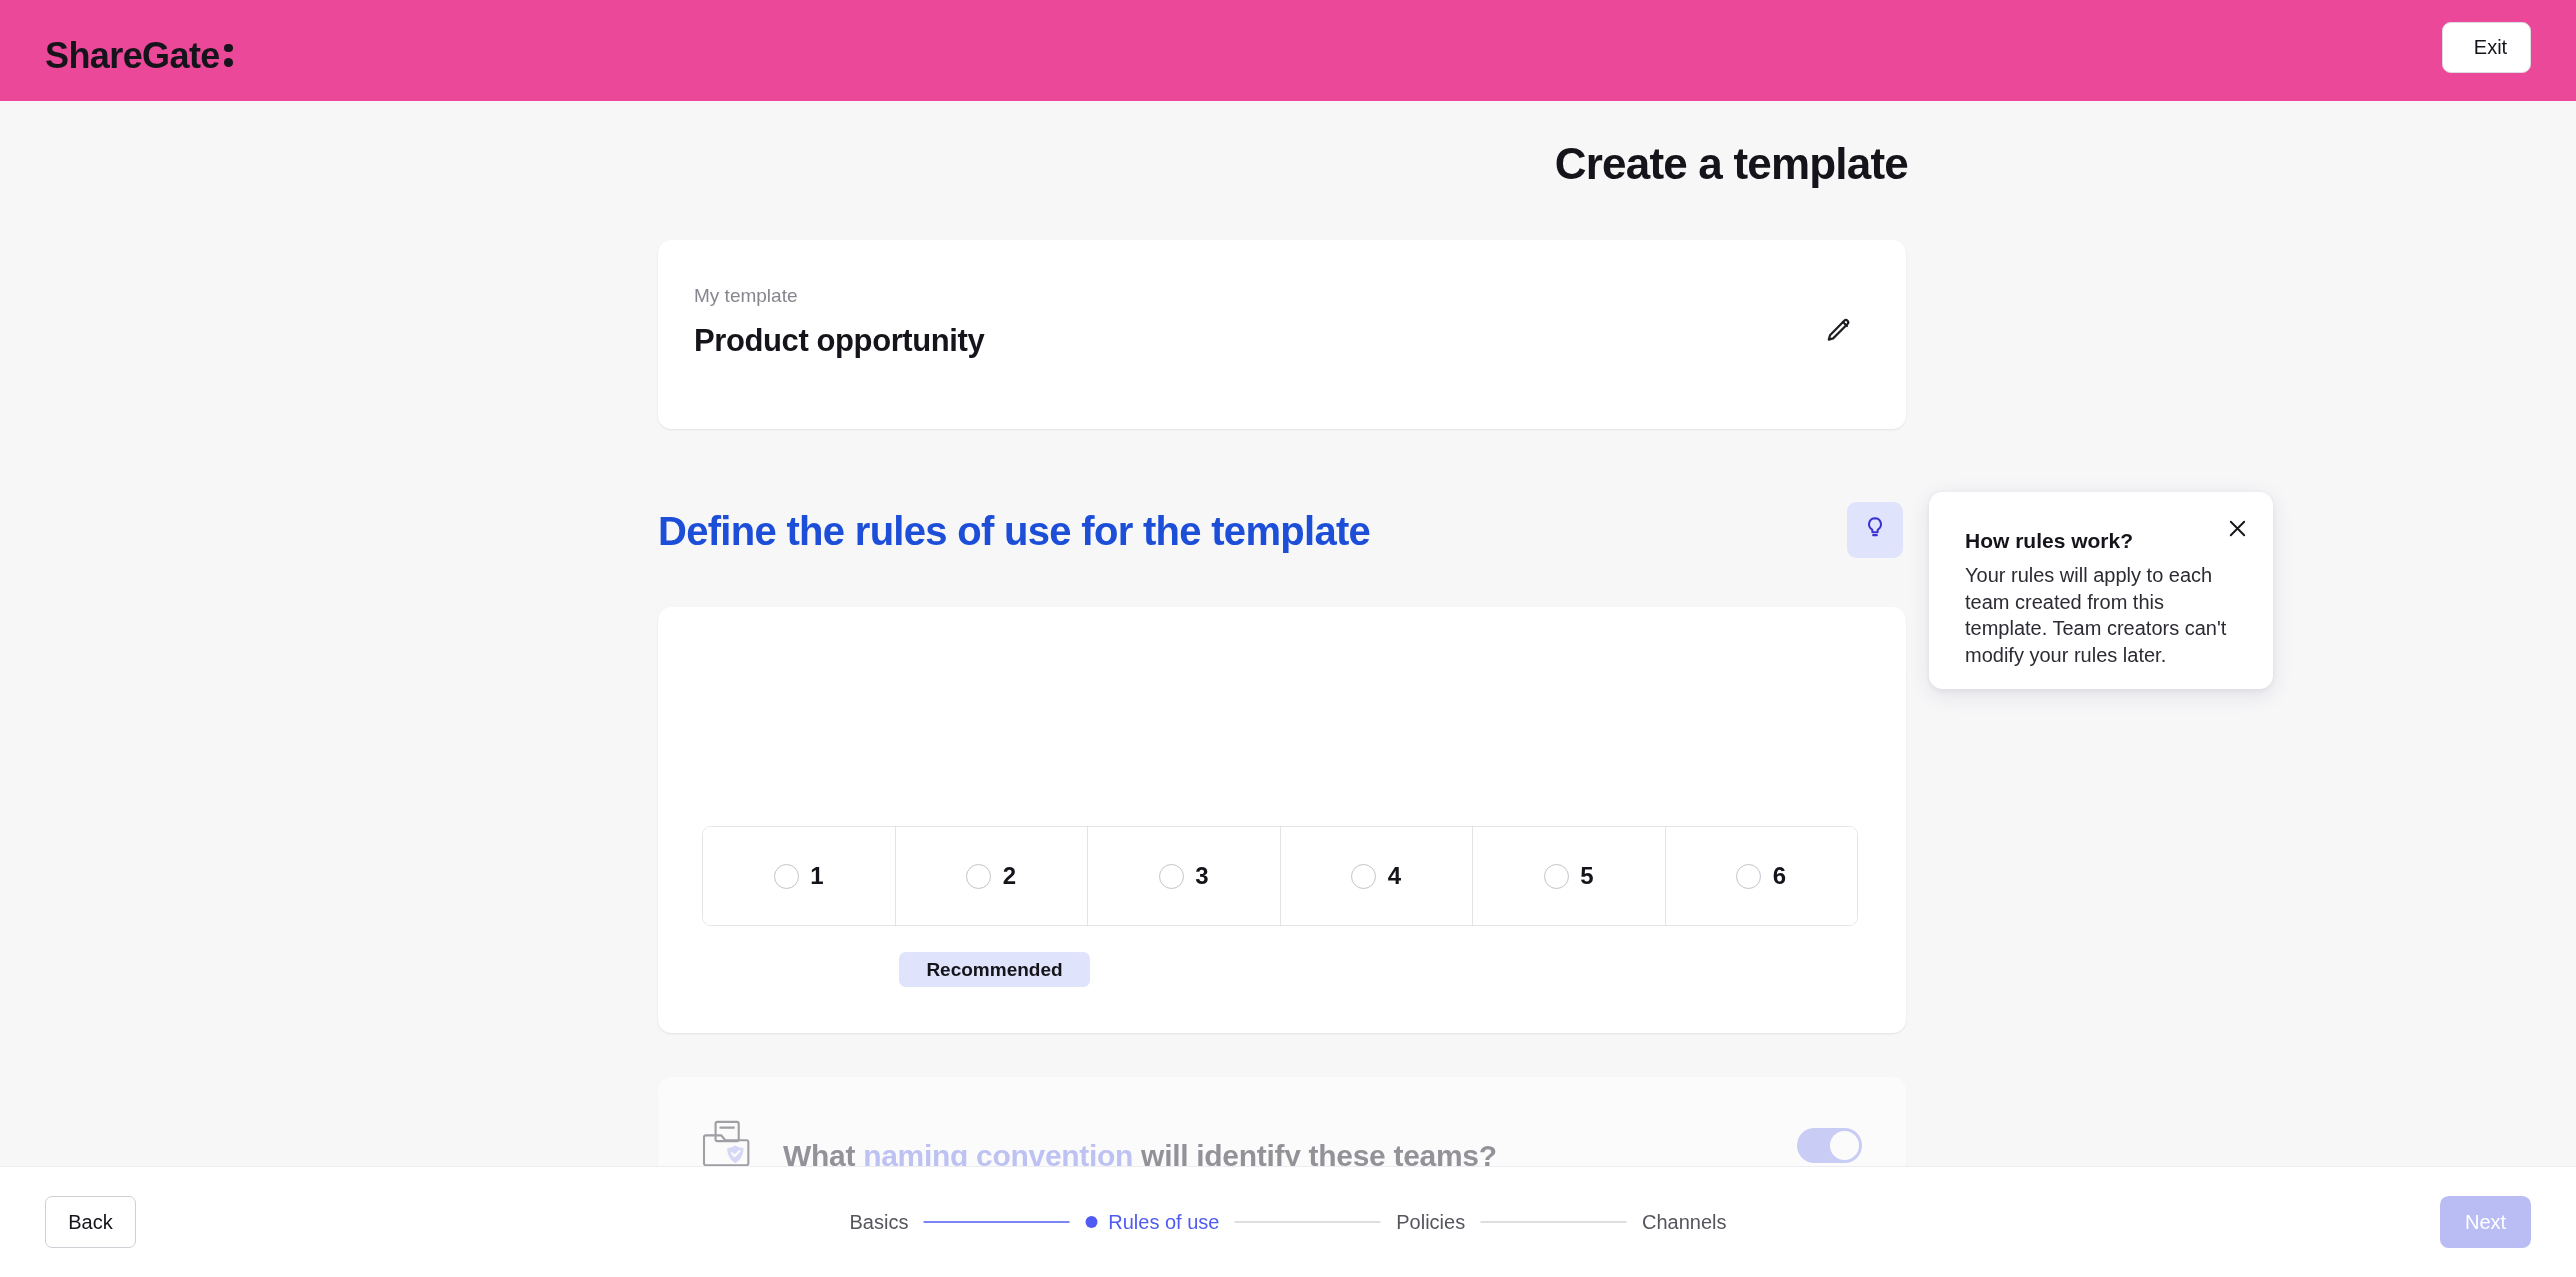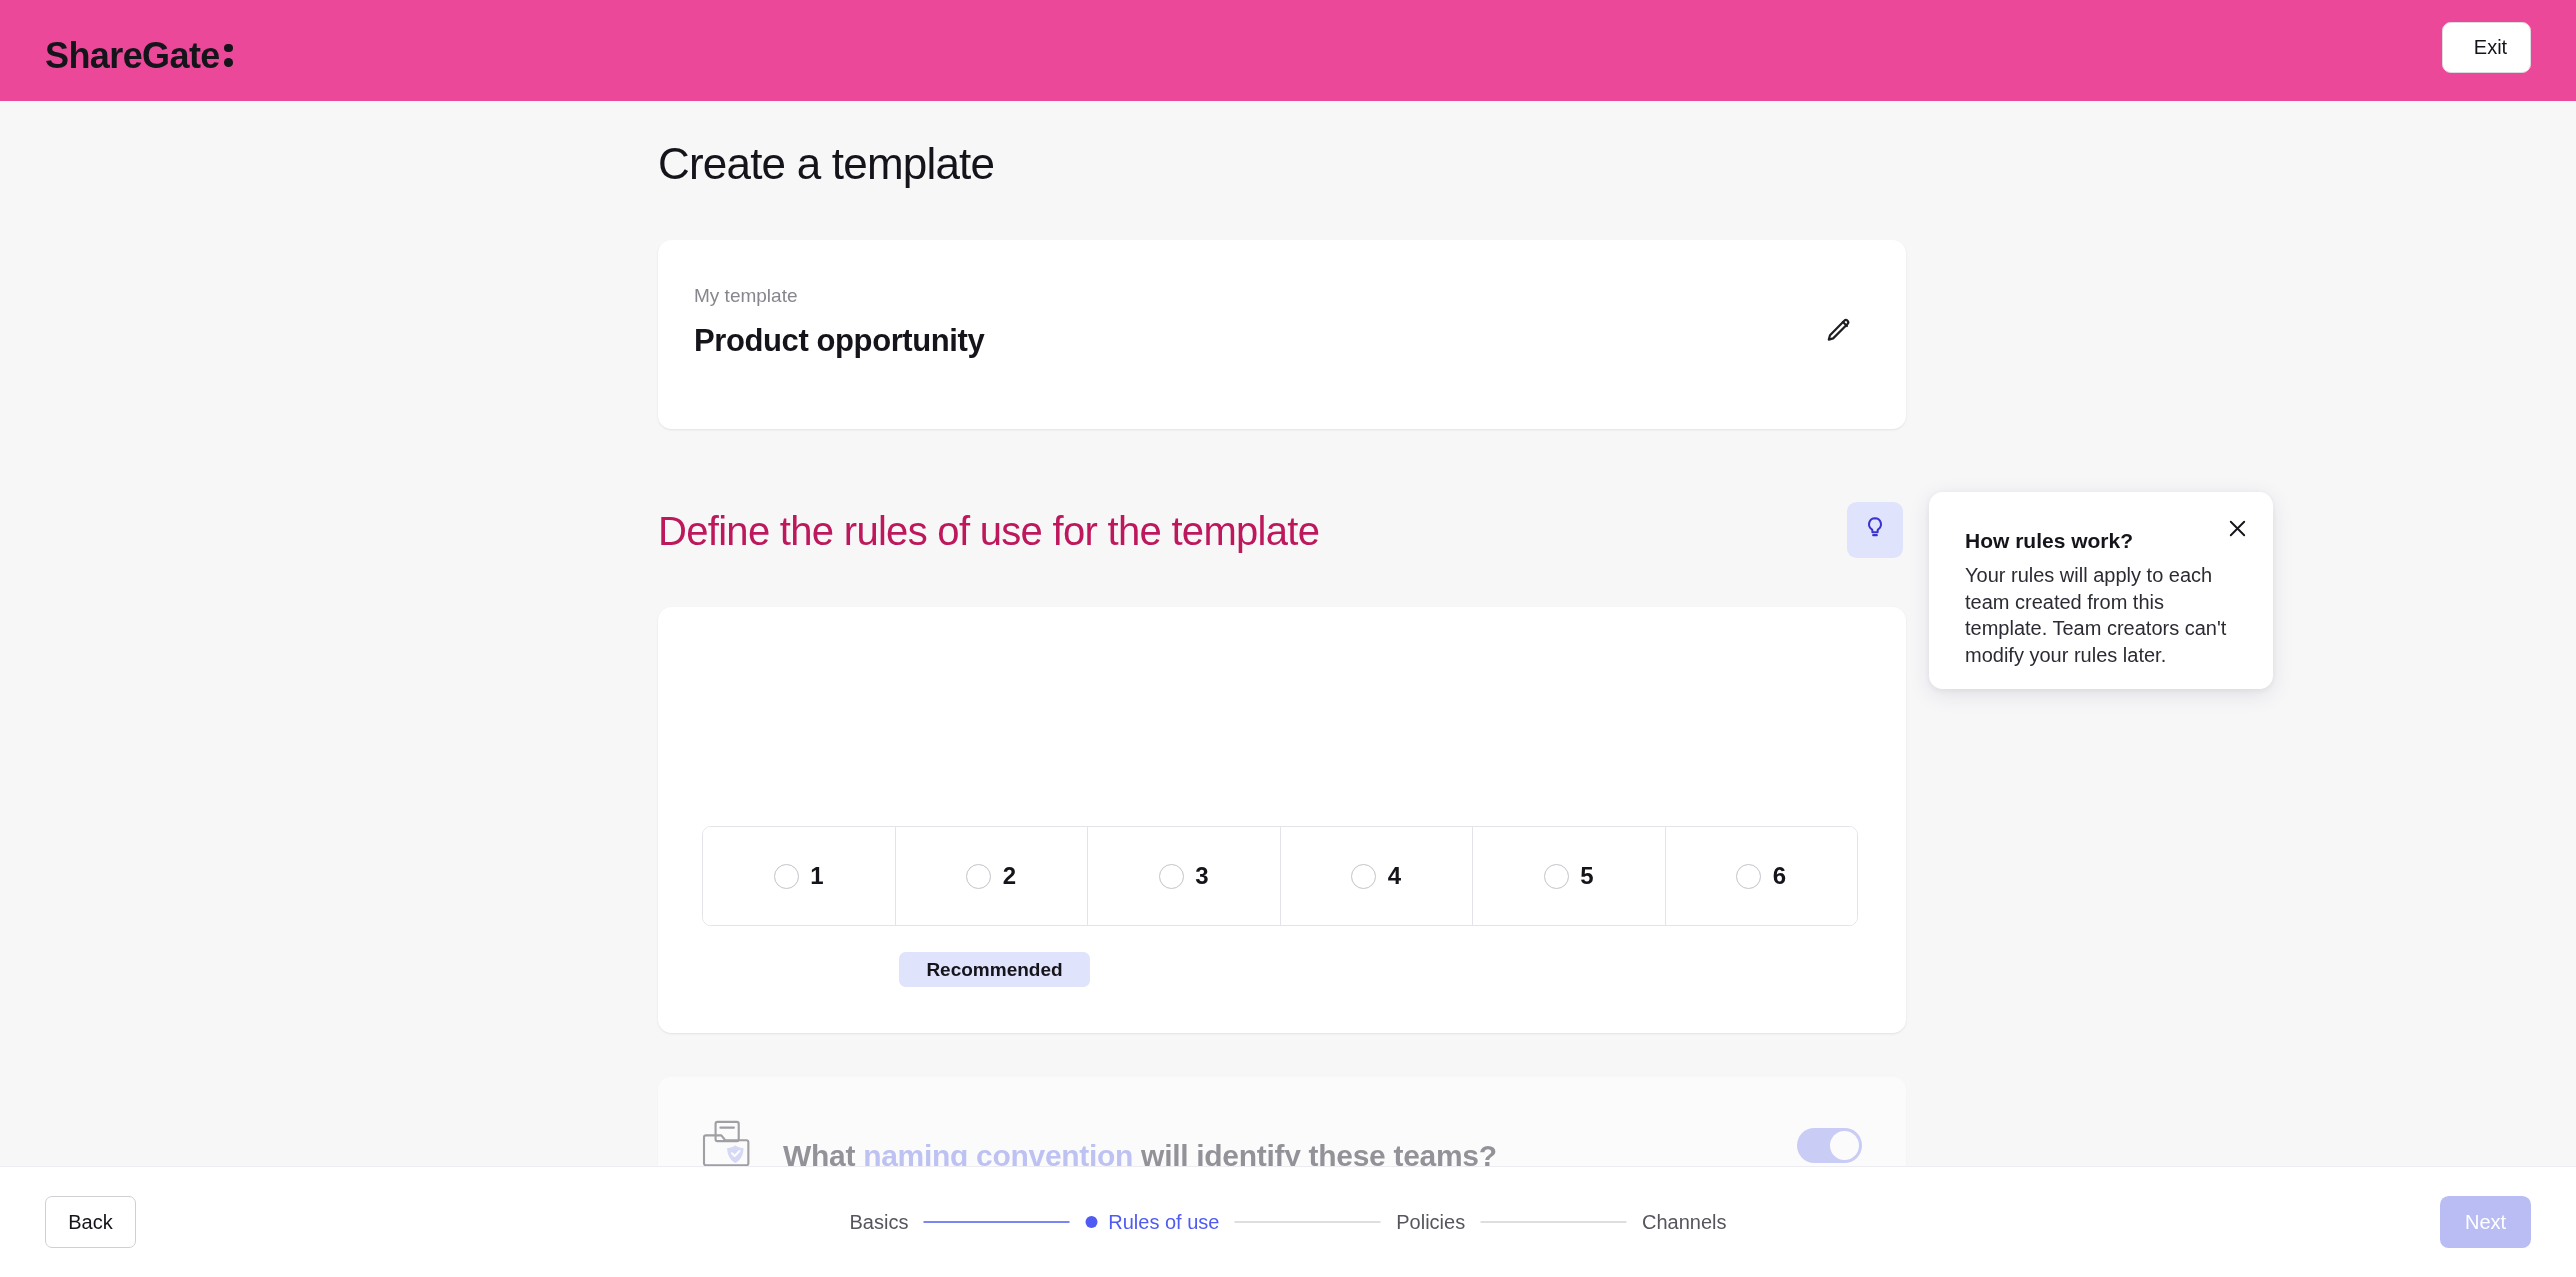--- a/index.html
+++ b/index.html
@@ -80,23 +80,24 @@
   .main {
     position: absolute;
     left: 658px;
     top: 0;
     width: 1250px;
   }
 
   .page-title {
     margin-top: 139px;
     font-size: 44px;
-    font-weight: 400;
+    font-weight: 700;
     letter-spacing: -0.8px;
     color: #15141a;
+    text-align: right;
   }
 
   
   .template-card {
     position: relative;
     margin-top: 51px;
     width: 1248px;
     height: 189px;
     background: #ffffff;
     border-radius: 13.5px;
@@ -135,23 +136,23 @@
   
   .section-head {
     position: relative;
     margin-top: 71px;
     height: 62px;
     display: flex;
     align-items: center;
   }
   .section-title {
     font-size: 40px;
-    font-weight: 400;
+    font-weight: 700;
     letter-spacing: -0.7px;
-    color: #be185d;
+    color: #1d4ed8;
   }
   .bulb-btn {
     position: absolute;
     left: 1189px;
     top: 1.9px;
     width: 56px;
     height: 56px;
     border-radius: 9.6px;
     background: #dfe3fb;
     border: none;

